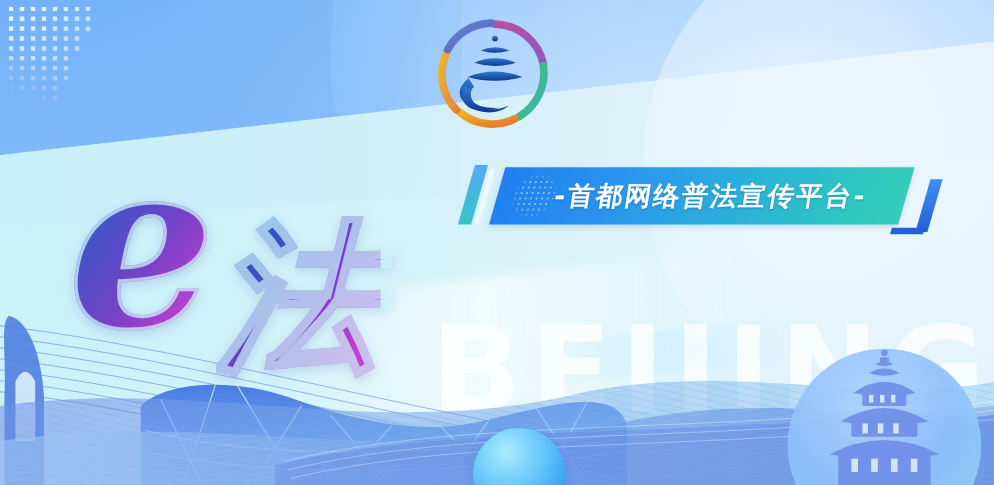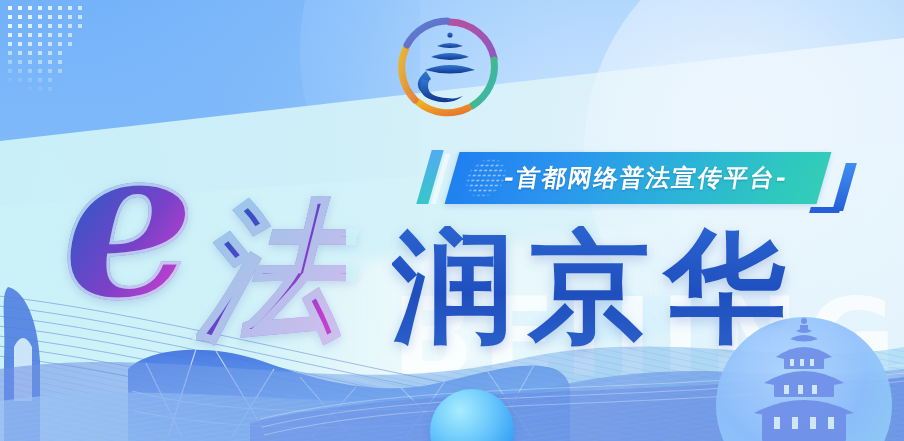--- a/index.html
+++ b/index.html
@@ -462,21 +462,20 @@
           <rect x="52" y="104" width="6" height="12"></rect>
         <rect x="70" y="104" width="6" height="12"></rect>
           <rect x="88" y="104" width="6" height="12"></rect>
       </g>
     </svg>
   </div>
 
   <div id="headline">
     <div id="char-e">e</div>
     <div id="char-fa">法</div>
-    <div id="char-rest">润京华</div>
   </div>
 
   <div id="banner">
     <div class="stripe-l"></div>
     <div class="stripe-l2"></div>
     <div class="skew"></div>
     <div class="dotcircle"></div>
     <div class="stripe-r"></div>
     <div class="stripe-r2"></div>
     <div id="banner-text">-首都网络普法宣传平台-</div>

